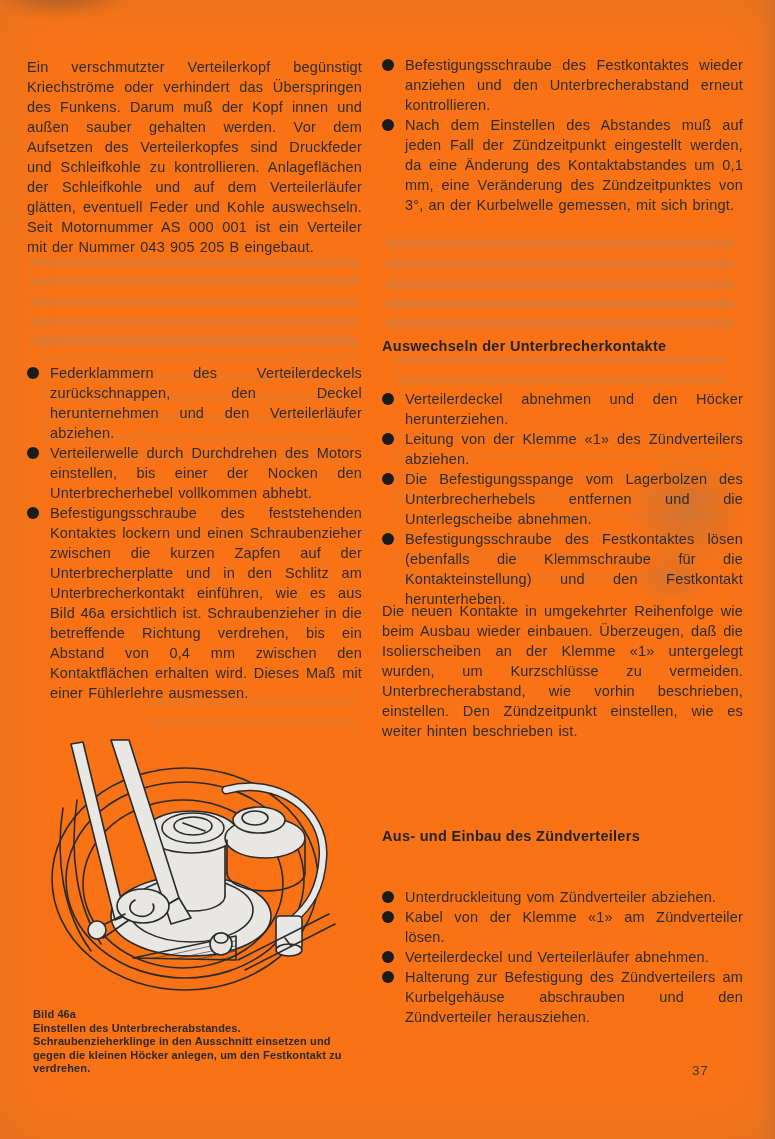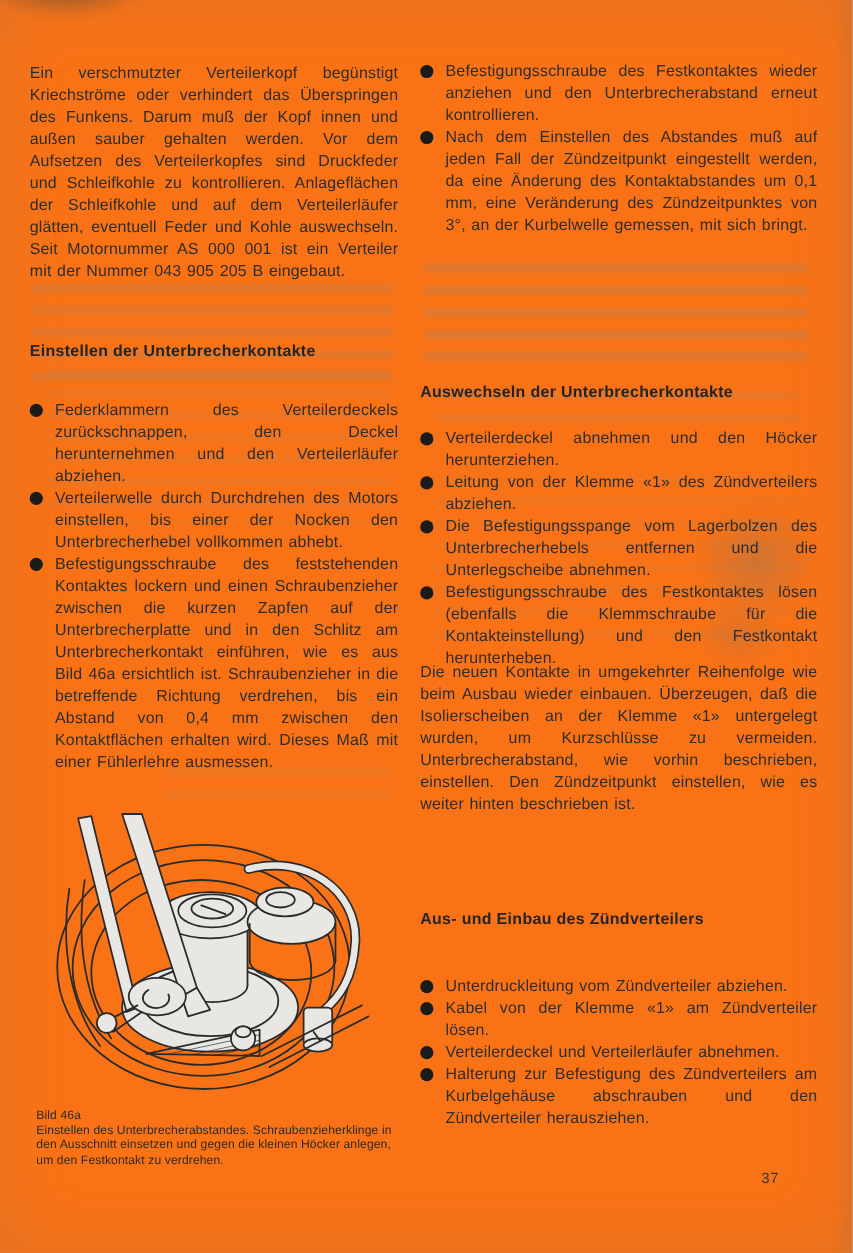--- a/index.html
+++ b/index.html
@@ -33,21 +33,21 @@
   }
   .btext { flex:1; }
 
   
   #figure { position:absolute; left:33px; top:738px; }
   #figure path, #figure ellipse, #figure circle, #figure line, #figure polygon {
     vector-effect:none;
   }
   #caption {
     position:absolute; left:33px; top:1008px; width:332px;
-    font-size:11px; line-height:13.5px; font-weight:400; color:#2a2a2a;
+    font-size:11px; line-height:13.5px; font-weight:700; color:#2a2a2a;
     letter-spacing:.01em;
   }
   #page-number {
     position:absolute; left:692px; top:1063px;
     font-size:13.5px; color:#3a3a3a; letter-spacing:.05em;
   }
 
   
   .ghost {
     position:absolute; pointer-events:none;
@@ -86,21 +86,20 @@
   <div class="ghost" style="left:30px; top:258px; width:328px; height:92px; opacity:.45;"></div>
   <div class="ghost" style="left:42px; top:334px; width:312px; height:142px; opacity:.22;"></div>
   <div class="ghost" style="left:150px; top:698px; width:205px; height:38px; opacity:.22;"></div>
   <div class="ghost" style="left:386px; top:240px; width:348px; height:94px; opacity:.55;"></div>
   <div class="ghost" style="left:396px; top:356px; width:330px; height:32px; opacity:.35;"></div>
   <div class="ghost" style="left:392px; top:432px; width:340px; height:155px; opacity:.16;"></div>
 
   <div id="left-col" class="col">
     <p class="body-text abs" style="top:0;">Ein verschmutzter Verteilerkopf begünstigt Kriechströme oder verhindert das Überspringen des Funkens. Darum muß der Kopf innen und außen sauber gehalten werden. Vor dem Aufsetzen des Verteilerkopfes sind Druckfeder und Schleifkohle zu kontrollieren. Anlageflächen der Schleifkohle und auf dem Verteilerläufer glätten, eventuell Feder und Kohle auswechseln. Seit Motornummer AS 000 001 ist ein Verteiler mit der Nummer 043 905 205 B eingebaut.</p>
 
-    <h2 class="heading abs" style="top:254px;">Einstellen der Unterbrecherkontakte</h2>
 
     <div class="bullets abs body-text" style="top:306px;">
       <div class="bullet">
         <span class="dot"></span>
         <div class="btext">Federklammern des Verteilerdeckels zurückschnappen, den Deckel herunternehmen und den Verteilerläufer abziehen.</div>
       </div>
       <div class="bullet">
         <span class="dot"></span>
         <div class="btext">Verteilerwelle durch Durchdrehen des Motors einstellen, bis einer der Nocken den Unterbrecherhebel vollkommen abhebt.</div>
       </div>
@@ -179,21 +178,21 @@
       <div class="bullet">
         <span class="dot"></span>
         <div class="btext">Befestigungsschraube des Festkontaktes wieder anziehen und den Unterbrecherabstand erneut kontrollieren.</div>
       </div>
       <div class="bullet">
         <span class="dot"></span>
         <div class="btext">Nach dem Einstellen des Abstandes muß auf jeden Fall der Zündzeitpunkt eingestellt werden, da eine Änderung des Kontaktabstandes um 0,1 mm, eine Veränderung des Zündzeitpunktes von 3°, an der Kurbelwelle gemessen, mit sich bringt.</div>
       </div>
     </div>
 
-    <h2 class="heading abs" style="top:293px;">Auswechseln der Unterbrecherkontakte</h2>
+    <h2 class="heading abs" style="top:282px;">Auswechseln der Unterbrecherkontakte</h2>
 
     <div class="bullets abs body-text" style="top:334px;">
       <div class="bullet">
         <span class="dot"></span>
         <div class="btext">Verteilerdeckel abnehmen und den Höcker herunterziehen.</div>
       </div>
       <div class="bullet">
         <span class="dot"></span>
         <div class="btext">Leitung von der Klemme «1» des Zündverteilers abziehen.</div>
       </div>

